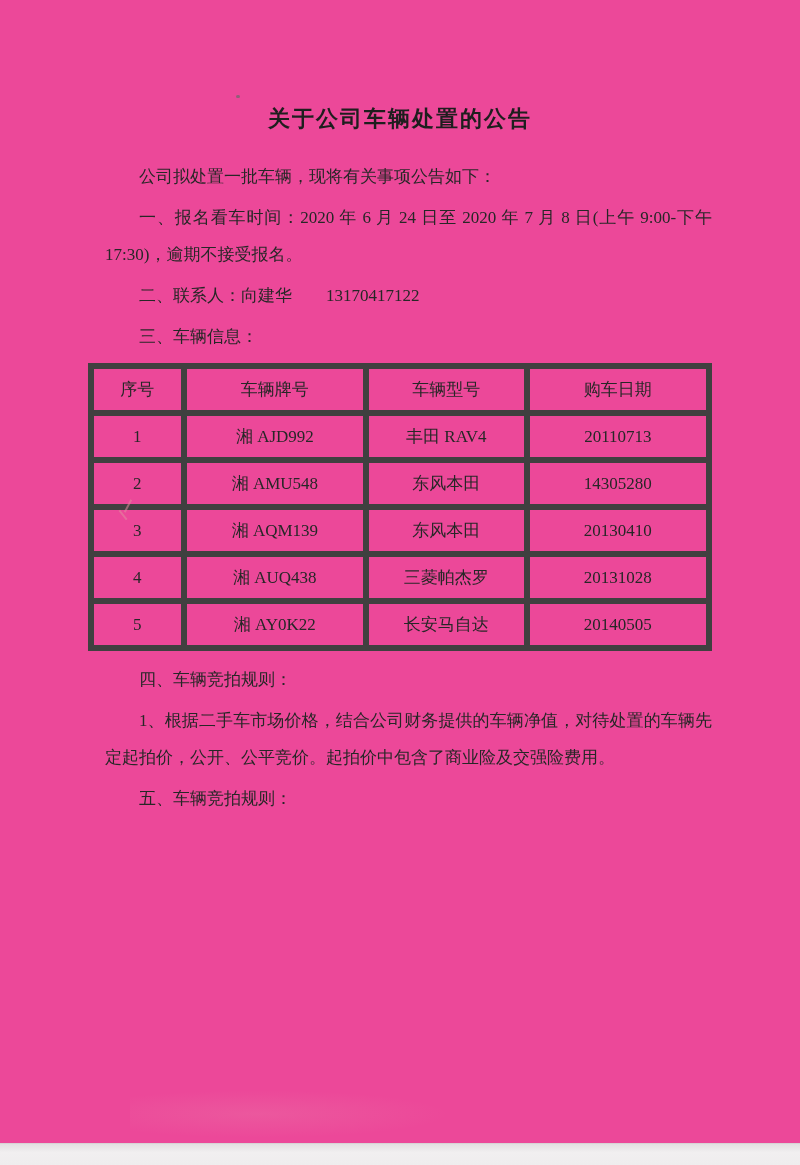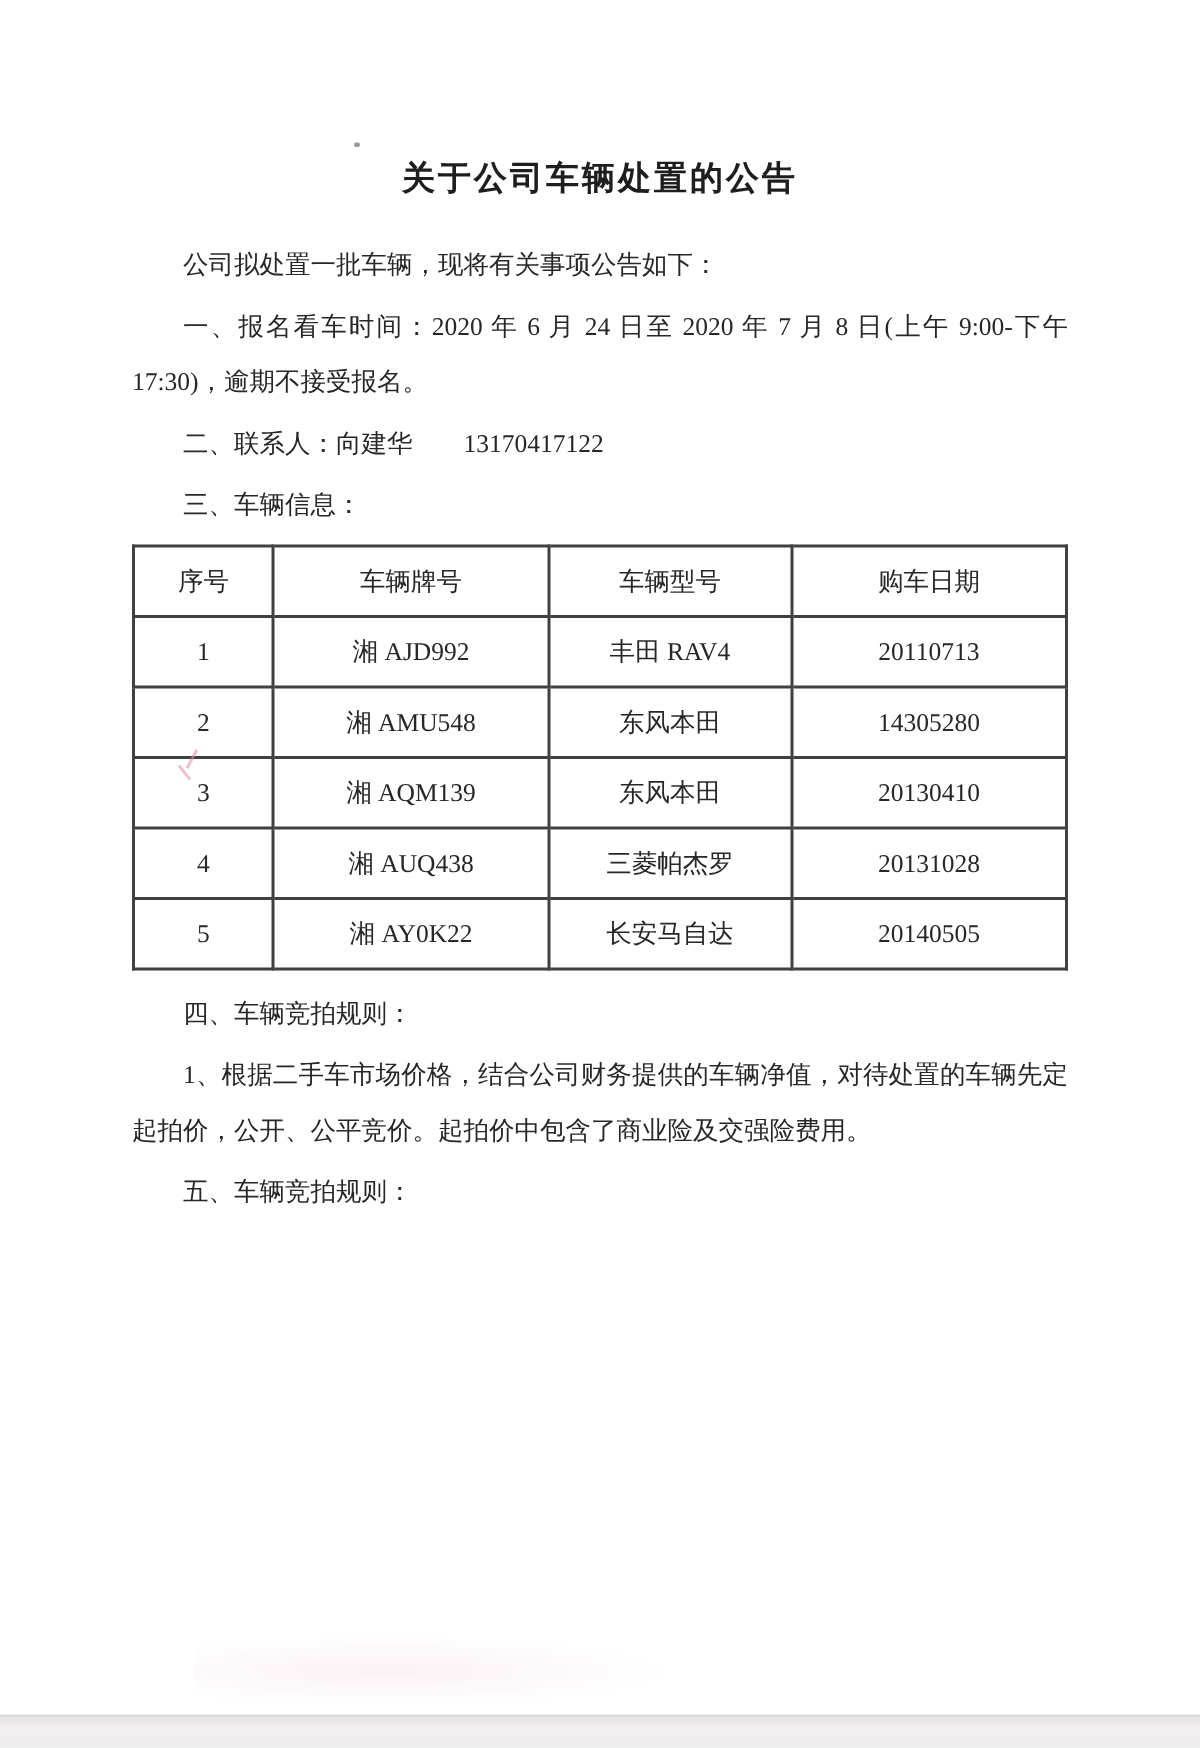--- a/index.html
+++ b/index.html
@@ -5,51 +5,51 @@
   * { box-sizing: border-box; }
   html, body { margin: 0; padding: 0; }
   body {
     width: 800px; height: 1165px;
     background: #e9e7e8;
     font-family: "Liberation Serif", "DejaVu Serif", serif;
   }
   .page {
     position: relative;
     width: 800px; height: 1143px;
-    background: #ffffff;
+    background: #ec4899;
     padding: 0 88px;
     color: #262626;
     overflow: hidden;
   }
   .doc-title {
     margin: 0 0 24px 0;
     padding-top: 104px;
     font-size: 22px;
     font-weight: bold;
     text-align: center;
     letter-spacing: 2px;
     color: #1e1e1e;
   }
   .para {
-    margin: 0 0 4px 0;
+    margin: 0 0 4px 17px;
     font-size: 17px;
     line-height: 37px;
     text-indent: 2em;
     text-align: justify;
     color: #272727;
   }
   table.vehicle-table {
     width: 624px;
     margin: 8px 0 10px 0;
     border-collapse: collapse;
     border: 2px solid #2e2e2e;
     table-layout: fixed;
   }
   table.vehicle-table th, table.vehicle-table td {
-    border: 2px solid #404040;
+    border: 6px solid #404040;
     height: 47px;
     text-align: center;
     vertical-align: middle;
     font-size: 17px;
     font-weight: normal;
     color: #272727;
     padding: 0 4px;
   }
   .col-index  { width: 15%; }
   .col-plate  { width: 29.5%; }

